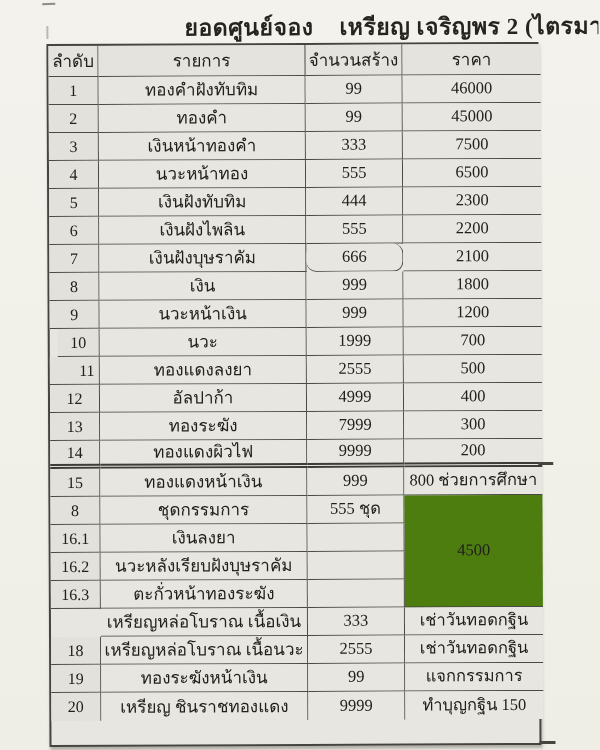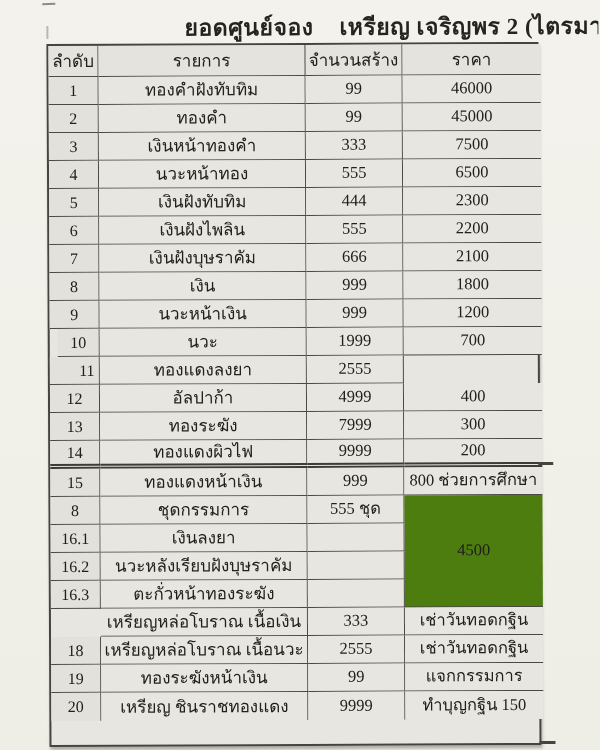--- a/index.html
+++ b/index.html
@@ -100,37 +100,38 @@
       <div class="cell c1" style="grid-area: 6 / 1;">5</div>
       <div class="cell" style="grid-area: 6 / 2;">เงินฝังทับทิม</div>
       <div class="cell c3" style="grid-area: 6 / 3;">444</div>
       <div class="cell c4 last-col" style="grid-area: 6 / 4;">2300</div>
       <div class="cell c1" style="grid-area: 7 / 1;">6</div>
       <div class="cell" style="grid-area: 7 / 2;">เงินฝังไพลิน</div>
       <div class="cell c3" style="grid-area: 7 / 3;">555</div>
       <div class="cell c4 last-col" style="grid-area: 7 / 4;">2200</div>
       <div class="cell c1" style="grid-area: 8 / 1;">7</div>
       <div class="cell" style="grid-area: 8 / 2;">เงินฝังบุษราคัม</div>
-      <div class="cell c3" style="grid-area: 8 / 3;">666</div>
+      <div class="cell c3" style="grid-area: 8 / 3; border-radius: 10px;">666</div>
       <div class="cell c4 last-col" style="grid-area: 8 / 4;">2100</div>
       <div class="cell c1" style="grid-area: 9 / 1;">8</div>
       <div class="cell" style="grid-area: 9 / 2;">เงิน</div>
       <div class="cell c3" style="grid-area: 9 / 3;">999</div>
       <div class="cell c4 last-col" style="grid-area: 9 / 4;">1800</div>
       <div class="cell c1" style="grid-area: 10 / 1;">9</div>
       <div class="cell" style="grid-area: 10 / 2;">นวะหน้าเงิน</div>
       <div class="cell c3" style="grid-area: 10 / 3;">999</div>
       <div class="cell c4 last-col" style="grid-area: 10 / 4;">1200</div>
       <div class="cell c1" style="grid-area: 11 / 1; margin-left: 8px;">10</div>
       <div class="cell" style="grid-area: 11 / 2;">นวะ</div>
       <div class="cell c3" style="grid-area: 11 / 3;">1999</div>
       <div class="cell c4 last-col" style="grid-area: 11 / 4;">700</div>
       <div class="cell c1" style="grid-area: 12 / 1; padding-left: 28px;">11</div>
       <div class="cell" style="grid-area: 12 / 2;">ทองแดงลงยา</div>
       <div class="cell c3" style="grid-area: 12 / 3;">2555</div>
+      <div class="cell c4 last-col" style="grid-area: 12 / 4;">500</div>
       <div class="cell c1" style="grid-area: 13 / 1;">12</div>
       <div class="cell" style="grid-area: 13 / 2;">อัลปาก้า</div>
       <div class="cell c3" style="grid-area: 13 / 3;">4999</div>
       <div class="cell c4 last-col" style="grid-area: 13 / 4;">400</div>
       <div class="cell c1" style="grid-area: 14 / 1;">13</div>
       <div class="cell" style="grid-area: 14 / 2;">ทองระฆัง</div>
       <div class="cell c3" style="grid-area: 14 / 3;">7999</div>
       <div class="cell c4 last-col" style="grid-area: 14 / 4;">300</div>
       <div class="cell c1 thick" style="grid-area: 15 / 1;">14</div>
       <div class="cell thick" style="grid-area: 15 / 2;">ทองแดงผิวไฟ</div>

